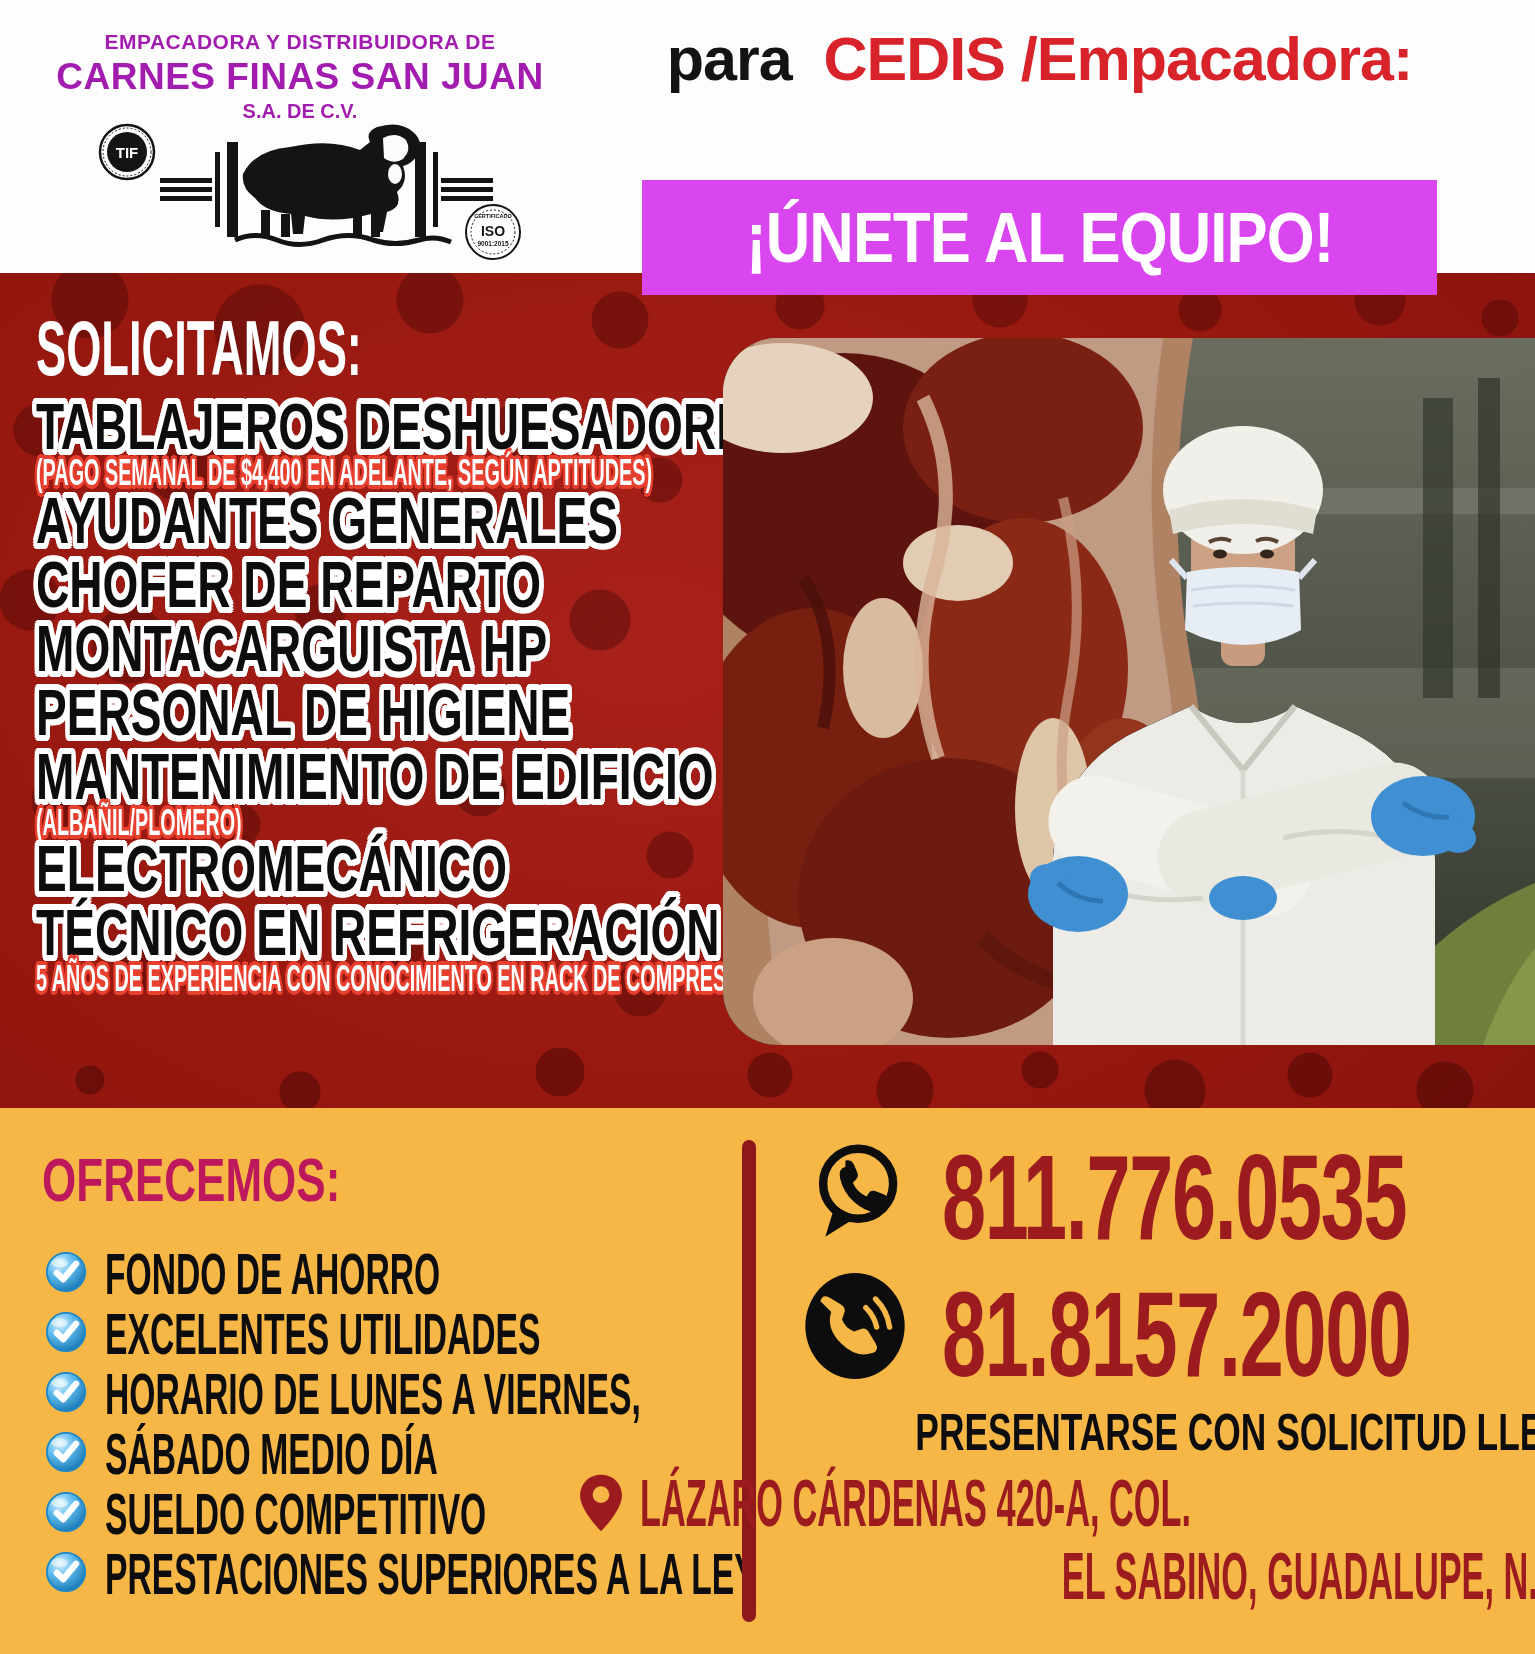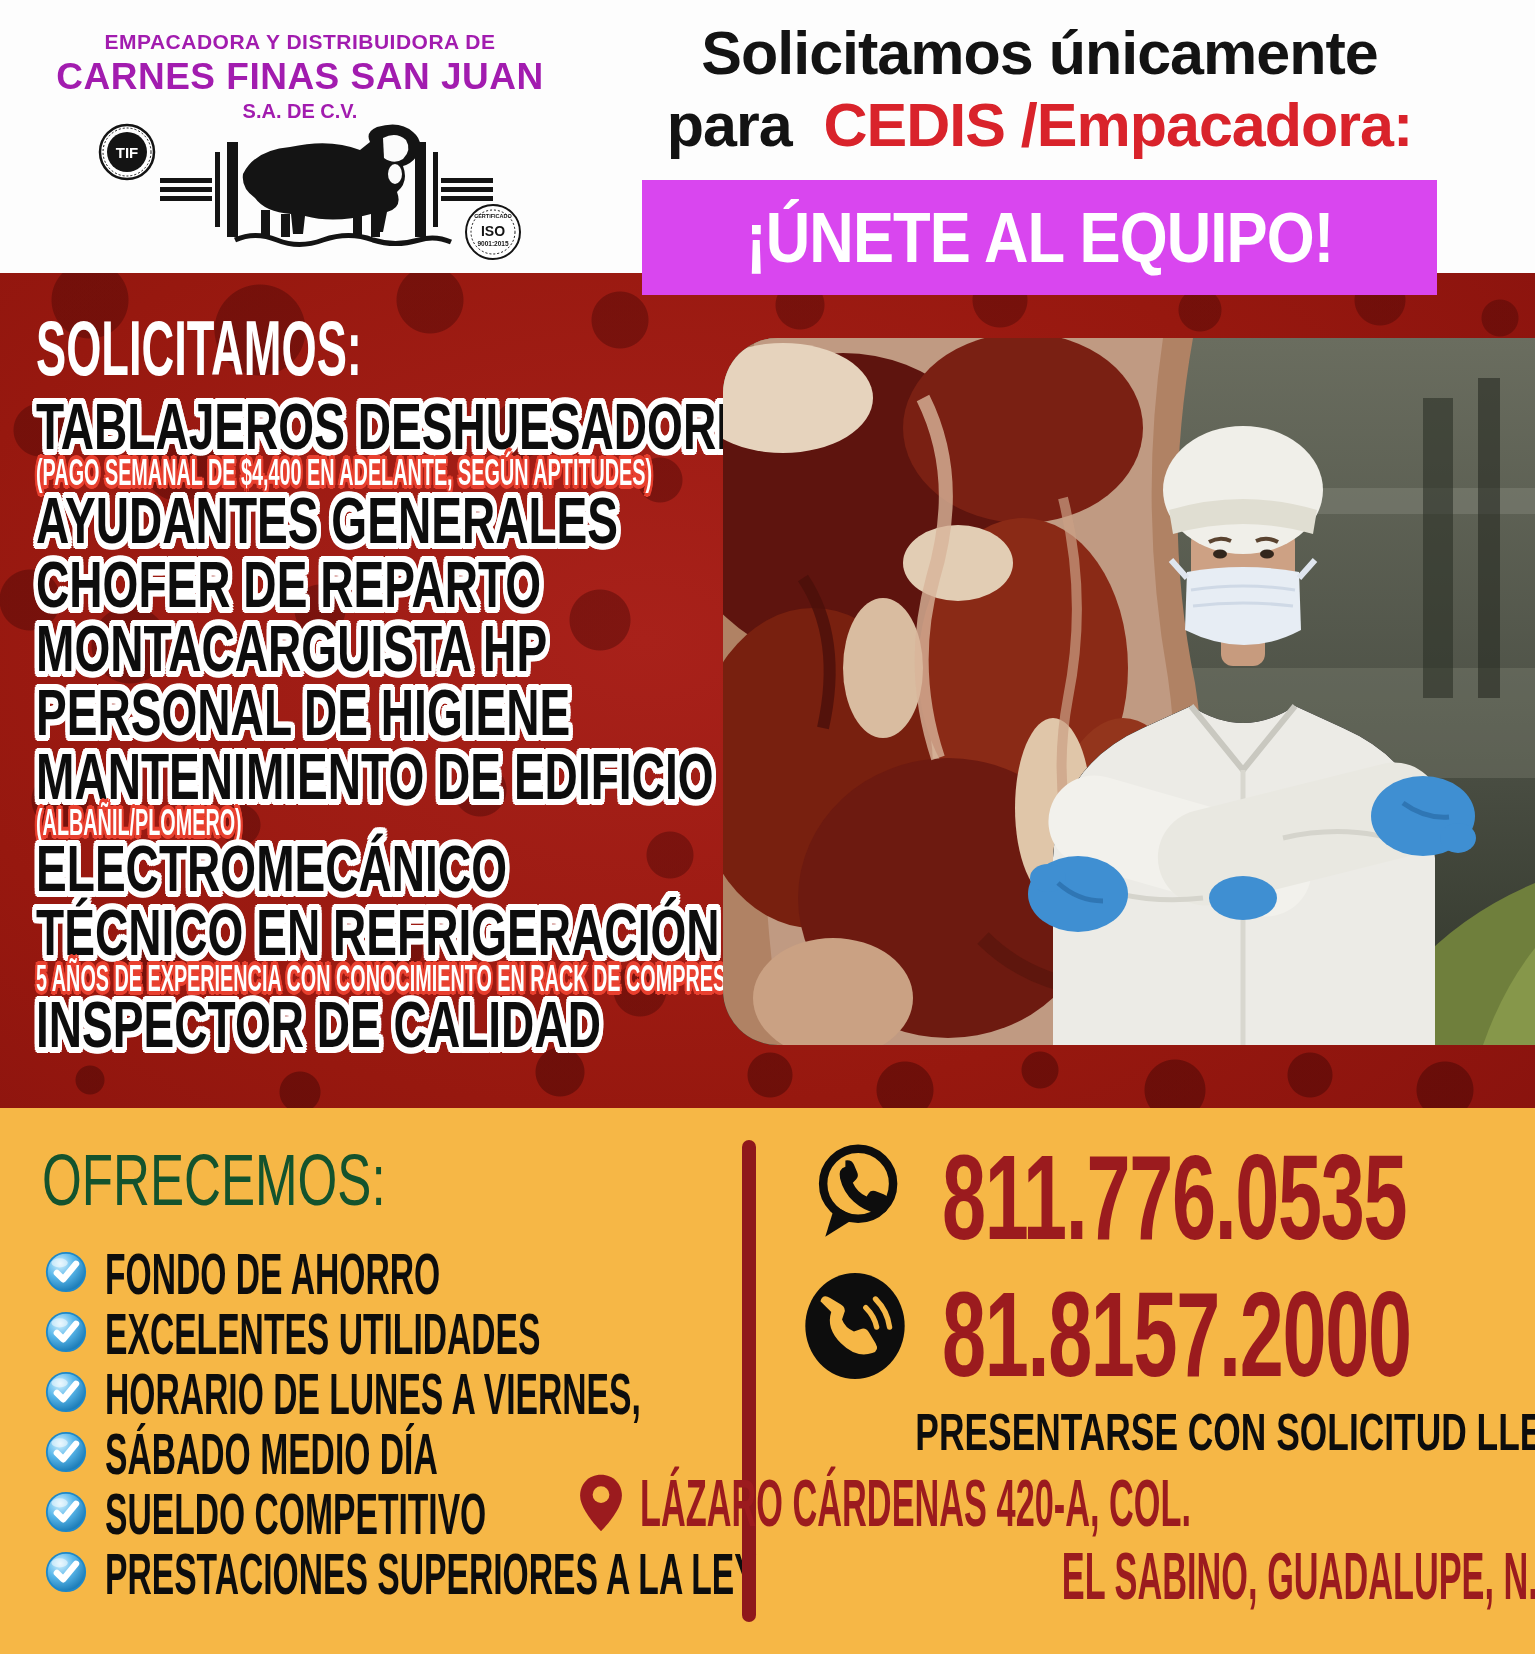--- a/index.html
+++ b/index.html
@@ -86,21 +86,21 @@
                   -4px 0 0 #e8402f,4px 0 0 #e8402f,0 -4px 0 #e8402f,0 4px 0 #e8402f;}
 
   
   .photo{
     position:absolute;left:723px;top:338px;width:812px;height:707px;
     border-radius:55px 0 0 55px;overflow:hidden;background:#474a40;
   }
   .photo svg{display:block;width:100%;height:100%;}
 
   
-  .offers-heading{position:absolute;left:42px;top:1146px;color:#14532d;font-weight:400;font-size:72px;line-height:68px;white-space:nowrap;}
+  .offers-heading{position:absolute;left:42px;top:1146px;color:#be185d;font-weight:700;font-size:62px;line-height:68px;white-space:nowrap;}
   .offer-row{position:absolute;left:45px;display:flex;align-items:flex-start;}
   .offer-row .chk{width:42px;height:42px;flex:0 0 42px;}
   .offer-row .lbl{margin-left:18px;color:#0d0d0d;font-weight:800;font-size:58px;line-height:46px;white-space:nowrap;display:inline-block;transform:scaleX(.58);transform-origin:0 50%;}
 
   .divider{position:absolute;left:742px;top:1140px;width:14px;height:482px;background:#8f181b;border-radius:8px;}
 
   
   .wa-icon{position:absolute;left:803px;top:1136px;width:106px;height:106px;}
   .ph-icon{position:absolute;left:801px;top:1272px;width:108px;height:108px;}
   .phone-num{position:absolute;left:942px;color:#9b1b1e;font-weight:800;font-size:120px;line-height:98px;letter-spacing:-2px;white-space:nowrap;}
@@ -162,21 +162,20 @@
       <g>
         <circle cx="428" cy="120" r="27" fill="#fff" stroke="#141414" stroke-width="2"></circle>
         <circle cx="428" cy="120" r="22" fill="none" stroke="#141414" stroke-width="1" stroke-dasharray="2 2"></circle>
         <text x="428" y="106" text-anchor="middle" font-family="Liberation Sans, sans-serif" font-size="5.5" font-weight="bold" fill="#141414">CERTIFICADO</text>
         <text x="428" y="124" text-anchor="middle" font-family="Liberation Sans, sans-serif" font-size="14" font-weight="bold" fill="#141414">ISO</text>
         <text x="428" y="134" text-anchor="middle" font-family="Liberation Sans, sans-serif" font-size="6.5" font-weight="bold" fill="#141414">9001:2015</text>
       </g>
     </svg>
 
     <div class="tagline">
-      <div class="t1">Solicitamos únicamente</div>
       <div class="t2"><span>para</span>&nbsp;&nbsp;<span class="red">CEDIS /Empacadora:</span></div>
     </div>
   </div>
 
   <div class="band-red">
     <div class="dots"></div>
   </div>
 
   <div class="banner">
     <span>¡ÚNETE AL EQUIPO!</span>
@@ -193,21 +192,20 @@
   <div class="jobline" style="top:684px;"><span class="cond jt" style="transform:scaleX(.72);">PERSONAL DE HIGIENE</span></div>
 
   <div class="jobline" style="top:748px;"><span class="cond jt" style="transform:scaleX(.72);">MANTENIMIENTO DE EDIFICIO</span></div>
   <div class="jobline" style="top:808px;"><span class="cond jn" style="transform:scaleX(.55);">(ALBAÑIL/PLOMERO)</span></div>
 
   <div class="jobline" style="top:840px;"><span class="cond jt" style="transform:scaleX(.72);">ELECTROMECÁNICO</span></div>
 
   <div class="jobline" style="top:904px;"><span class="cond jt" style="transform:scaleX(.72);">TÉCNICO EN REFRIGERACIÓN</span></div>
   <div class="jobline" style="top:964px;"><span class="cond jn" style="transform:scaleX(.55);">5 AÑOS DE EXPERIENCIA CON CONOCIMIENTO EN RACK DE COMPRESORES</span></div>
 
-  <div class="jobline" style="top:996px;"><span class="cond jt" style="transform:scaleX(.72);">INSPECTOR DE CALIDAD</span></div>
 
   <div class="photo">
     <svg viewBox="0 0 812 707" preserveAspectRatio="none">
 
       <defs>
         <linearGradient id="bgv" x1="0" y1="0" x2="0" y2="1">
           <stop offset="0" stop-color="#6a6d5f"></stop>
             <stop offset=".55" stop-color="#4d5146"></stop>
             <stop offset="1" stop-color="#31362a"></stop>
         </linearGradient>

